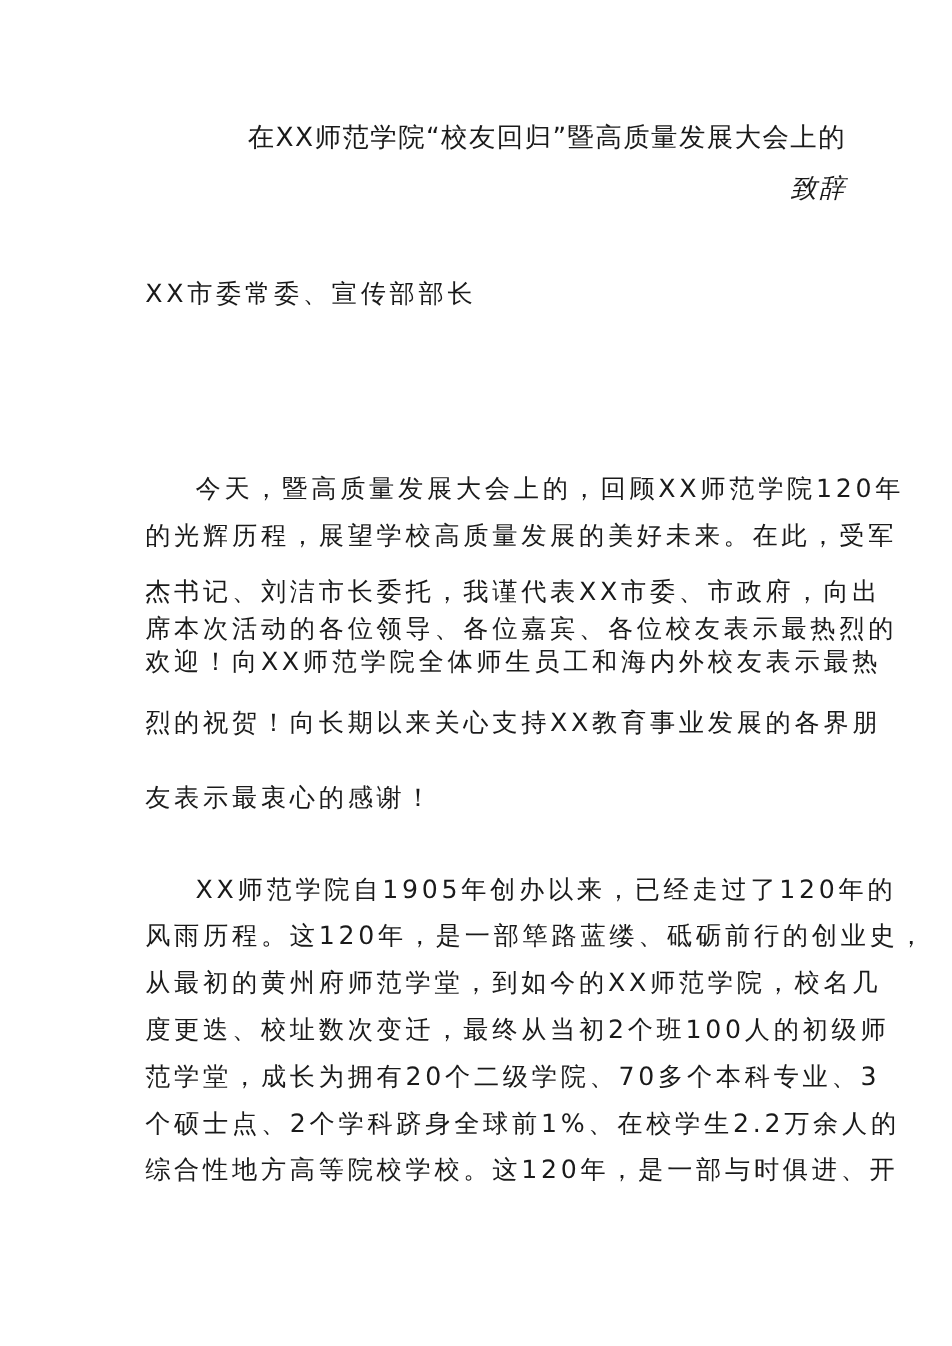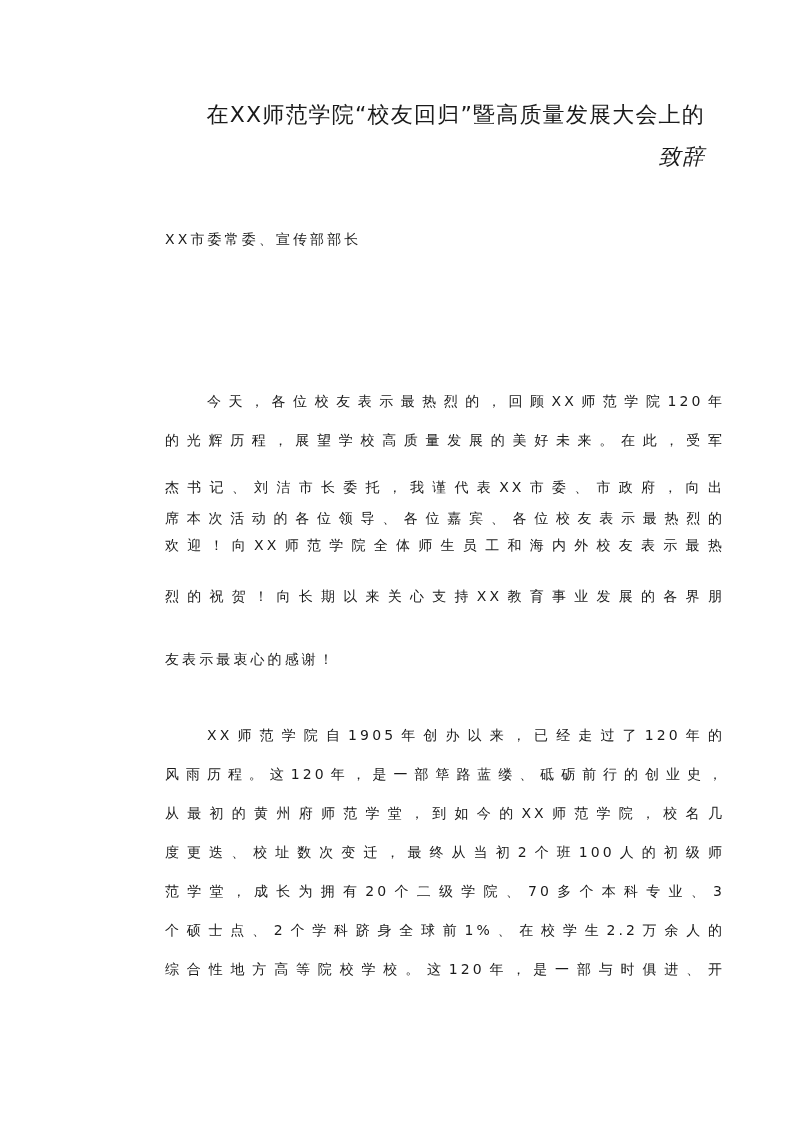--- a/index.html
+++ b/index.html
@@ -1,38 +1,38 @@
 <!DOCTYPE html>
 <html><head>
 <meta charset="utf-8">
 <style>
   html, body { margin: 0; padding: 0; background: #ffffff; }
   body { width: 793px; height: 1122px; position: relative; overflow: hidden;
          font-family: "DejaVu Sans", "Liberation Sans", sans-serif; color: #1a1a1a; }
   .page { position: absolute; left: 0; top: 0; width: 793px; height: 1122px; background: #fff; }
   .title-line { position: absolute; left: 0; width: 679px; text-align: right;
                 font-size: 22px; letter-spacing: 1.2px; white-space: nowrap; margin-left: 26px; }
-  .line { position: absolute; left: 121px; width: 560px; font-size: 14px;
-          white-space: nowrap; letter-spacing: 3.1px; text-align: justify; text-align-last: justify; margin-left: 44px; }
+  .line { position: absolute; left: 121px; width: 560px; font-size: 21px;
+          white-space: nowrap; letter-spacing: 3.1px; text-align: justify; text-align-last: justify; }
   .line.short { text-align-last: left; }
   .line.indent { left: 163px; width: 518px; }
 </style>
 </head>
 <body>
 
 <div class="page">
 
   <div class="title-line" style="top:100px;">在XX师范学院“校友回归”暨高质量发展大会上的</div>
   <div class="title-line" style="top:142px;font-style:italic;">致辞</div>
 
   <div class="line short" style="top:231px;">XX市委常委、宣传部部长</div>
 
 
   <div>
-    <div class="line indent" style="top:393px;">今天，各位校友表示最热烈的，回顾XX师范学院120年</div>
+    <div class="line indent" style="top:393px;">今天，暨高质量发展大会上的，回顾XX师范学院120年</div>
     <div class="line" style="top:432px;">的光辉历程，展望学校高质量发展的美好未来。在此，受军</div>
     <div class="line" style="top:479px;">杰书记、刘洁市长委托，我谨代表XX市委、市政府，向出</div>
     <div class="line" style="top:510px;">席本次活动的各位领导、各位嘉宾、各位校友表示最热烈的</div>
     <div class="line" style="top:537px;">欢迎！向XX师范学院全体师生员工和海内外校友表示最热</div>
     <div class="line" style="top:588px;">烈的祝贺！向长期以来关心支持XX教育事业发展的各界朋</div>
     <div class="line short" style="top:651px;">友表示最衷心的感谢！</div>
   </div>
 
   <div>
     <div class="line indent" style="top:727px;">XX师范学院自1905年创办以来，已经走过了120年的</div>

